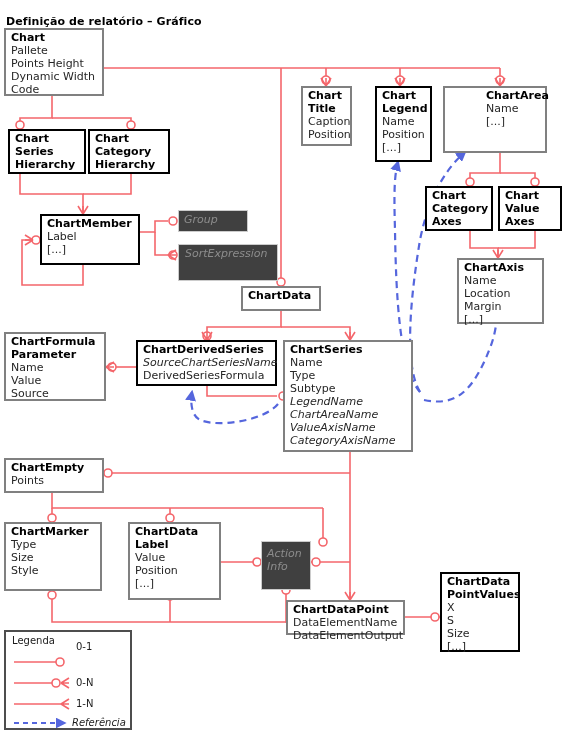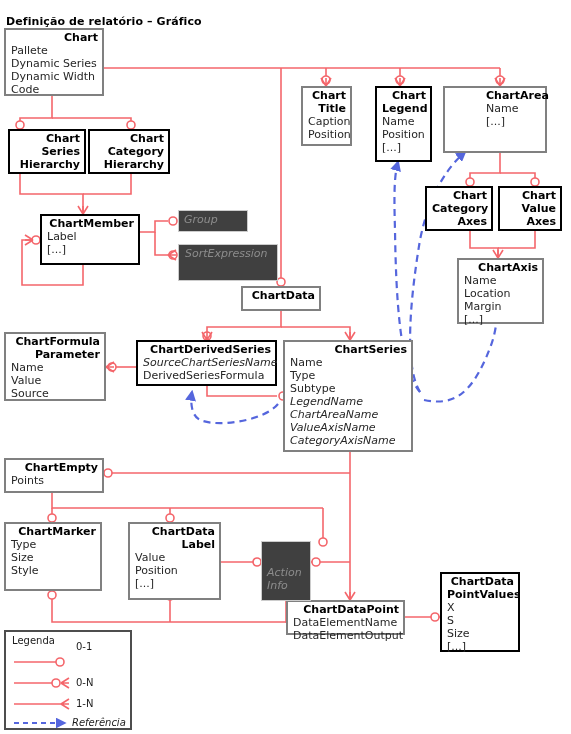--- a/index.html
+++ b/index.html
@@ -15,21 +15,21 @@
     position:absolute;left:6px;top:2px;
     font-size:11px;font-weight:bold;color:#000;letter-spacing:0.1px;margin-top:13px;
   }
 
   .ent{
     position:absolute;box-sizing:border-box;background:#ffffff;
     border:2px solid #808080;padding:1px 4px 2px 5px;
     font-size:11px;line-height:13px;color:#1a1a1a;
   }
   .ent.blk{border-color:#000000;border-width:2px;}
-  .ent .nm{font-weight:bold;color:#000;display:block;text-align:right;}
+  .ent .nm{font-weight:bold;color:#000;display:block;}
   .ent .at{display:block;color:#262626;}
   .ent .at.it{font-style:italic;}
 
   .ghost{
     position:absolute;box-sizing:border-box;background:#404040;
     border:1px solid #cccccc;
     font-size:11px;line-height:13px;color:#8c8c8c;font-style:italic;
     padding:2px 5px;
   }
 
@@ -173,21 +173,21 @@
 
       <path d="M424,400 C450,405 470,400 490,348 C498,328 498,305 498,292"></path>
 
       <path d="M278,404 C265,420 220,428 200,420 C192,416 190,404 192,392"></path>
     </g>
   </svg>
 
   <div class="ent" style="left:4px;top:28px;width:100px;height:68px;">
     <span class="nm">Chart</span>
     <span class="at">Pallete</span>
-    <span class="at">Dynamic Series</span>
+    <span class="at">Points Height</span>
     <span class="at">Dynamic Width</span>
     <span class="at">Code</span>
   </div>
 
   <div class="ent blk" style="left:8px;top:129px;width:78px;height:45px;">
     <span class="nm">Chart</span>
     <span class="nm">Series</span>
     <span class="nm">Hierarchy</span>
   </div>
 
@@ -309,21 +309,21 @@
   </div>
 
   <div class="ghost" style="left:178px;top:210px;width:70px;height:22px;">
     <span>Group</span>
   </div>
 
   <div class="ghost" style="left:178px;top:244px;width:100px;height:37px;padding-left:6px;">
     <span>SortExpression</span>
   </div>
 
-  <div class="ghost" style="left:261px;top:541px;width:50px;height:60px;padding-top:24px;font-style:italic;">
+  <div class="ghost" style="left:261px;top:541px;width:50px;height:49px;padding-top:5px;font-style:italic;">
     <span style="display:block;line-height:13px;">Action</span>
     <span style="display:block;line-height:13px;">Info</span>
   </div>
 
   <div class="legendbox" style="left:4px;top:630px;width:128px;height:100px;">
     <span class="lt">Legenda</span>
 
     <svg width="124" height="78" style="position:absolute;left:0;top:18px;">
 
       <g stroke="#f4666b" stroke-width="1.6" fill="none">

